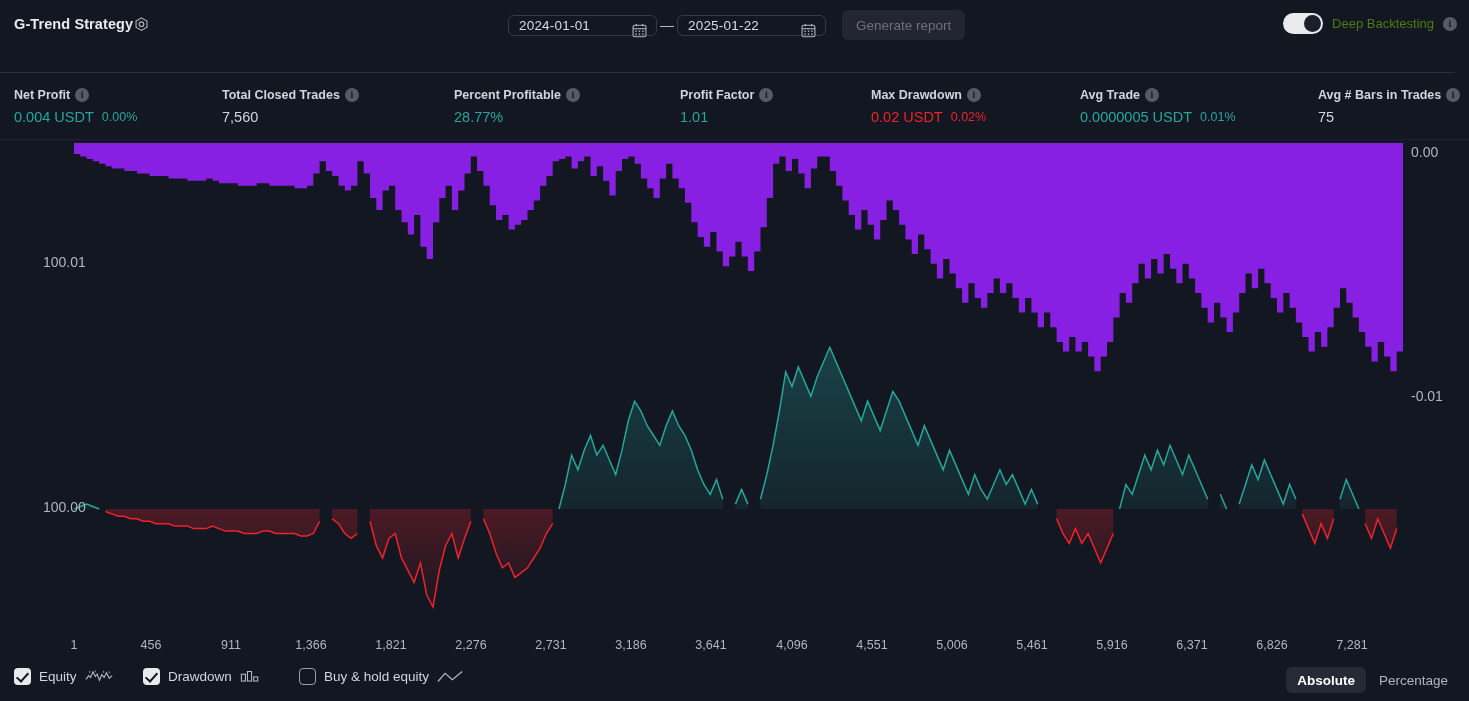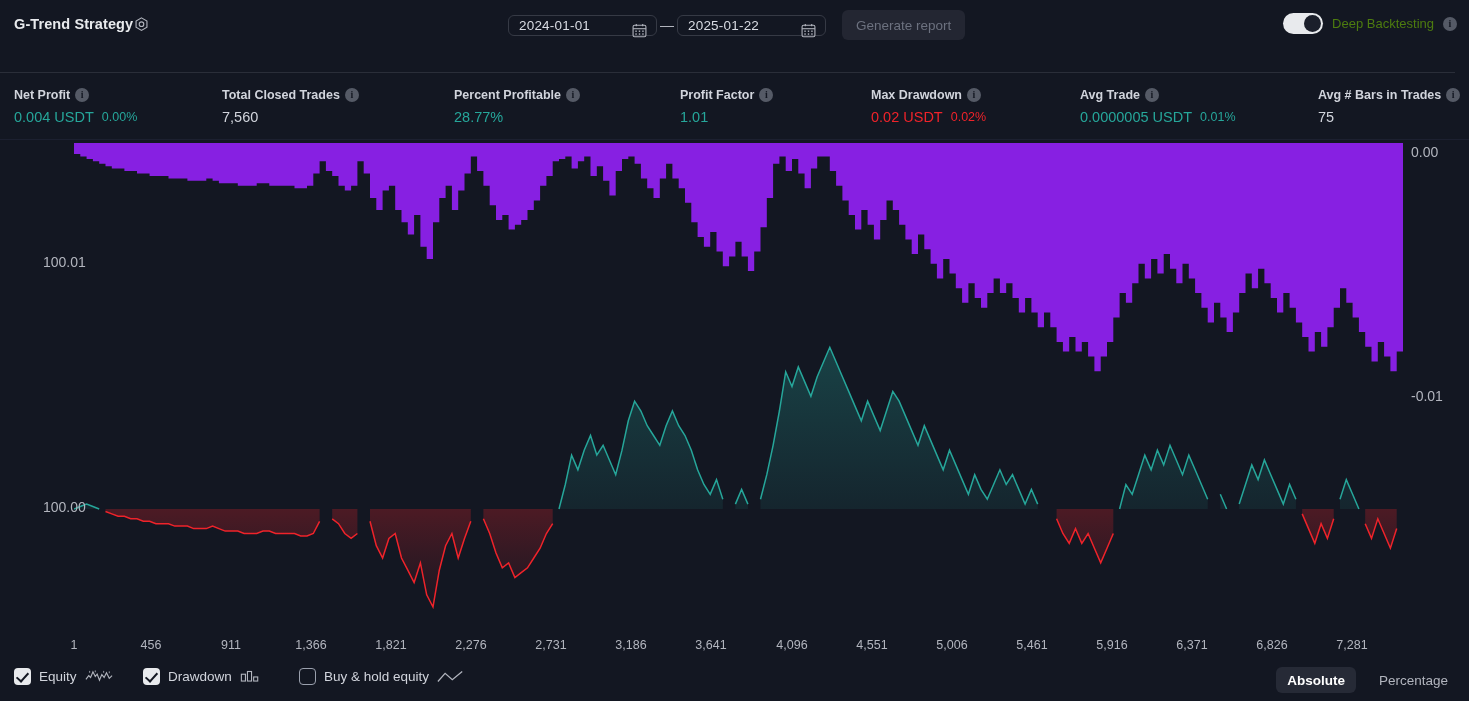--- a/index.html
+++ b/index.html
@@ -114,21 +114,21 @@
   .cb.off { background: transparent; border: 1.6px solid #9aa0ad; }
   .cb.on::after {
     content: ""; position: absolute; left: 5px; top: 2px;
     width: 5px; height: 10px; border: solid #131722;
     border-width: 0 2px 2px 0; transform: rotate(42deg);
   }
   .legend-label { font-size: 13.5px; color: #d1d4dc; white-space: nowrap; }
   .legend-glyph { color: #b2b5be; display: flex; align-items: center; }
   .legend-glyph svg { display: block; }
 
-  .modes { position: absolute; right: 10px; top: 3px; display: flex; align-items: center; gap: 12px; justify-content: center; }
+  .modes { position: absolute; right: 10px; top: 3px; display: flex; align-items: center; gap: 2px; justify-content: center; }
   .mode {
     height: 26px; padding: 0 11px; display: flex; align-items: center;
     font-size: 13.5px; color: #b2b5be; border-radius: 6px; cursor: pointer;
   }
   .mode.active { background: #262a36; color: #ffffff; font-weight: bold; }
 </style>
 </head>
 <body>
 
 <div id="app">

